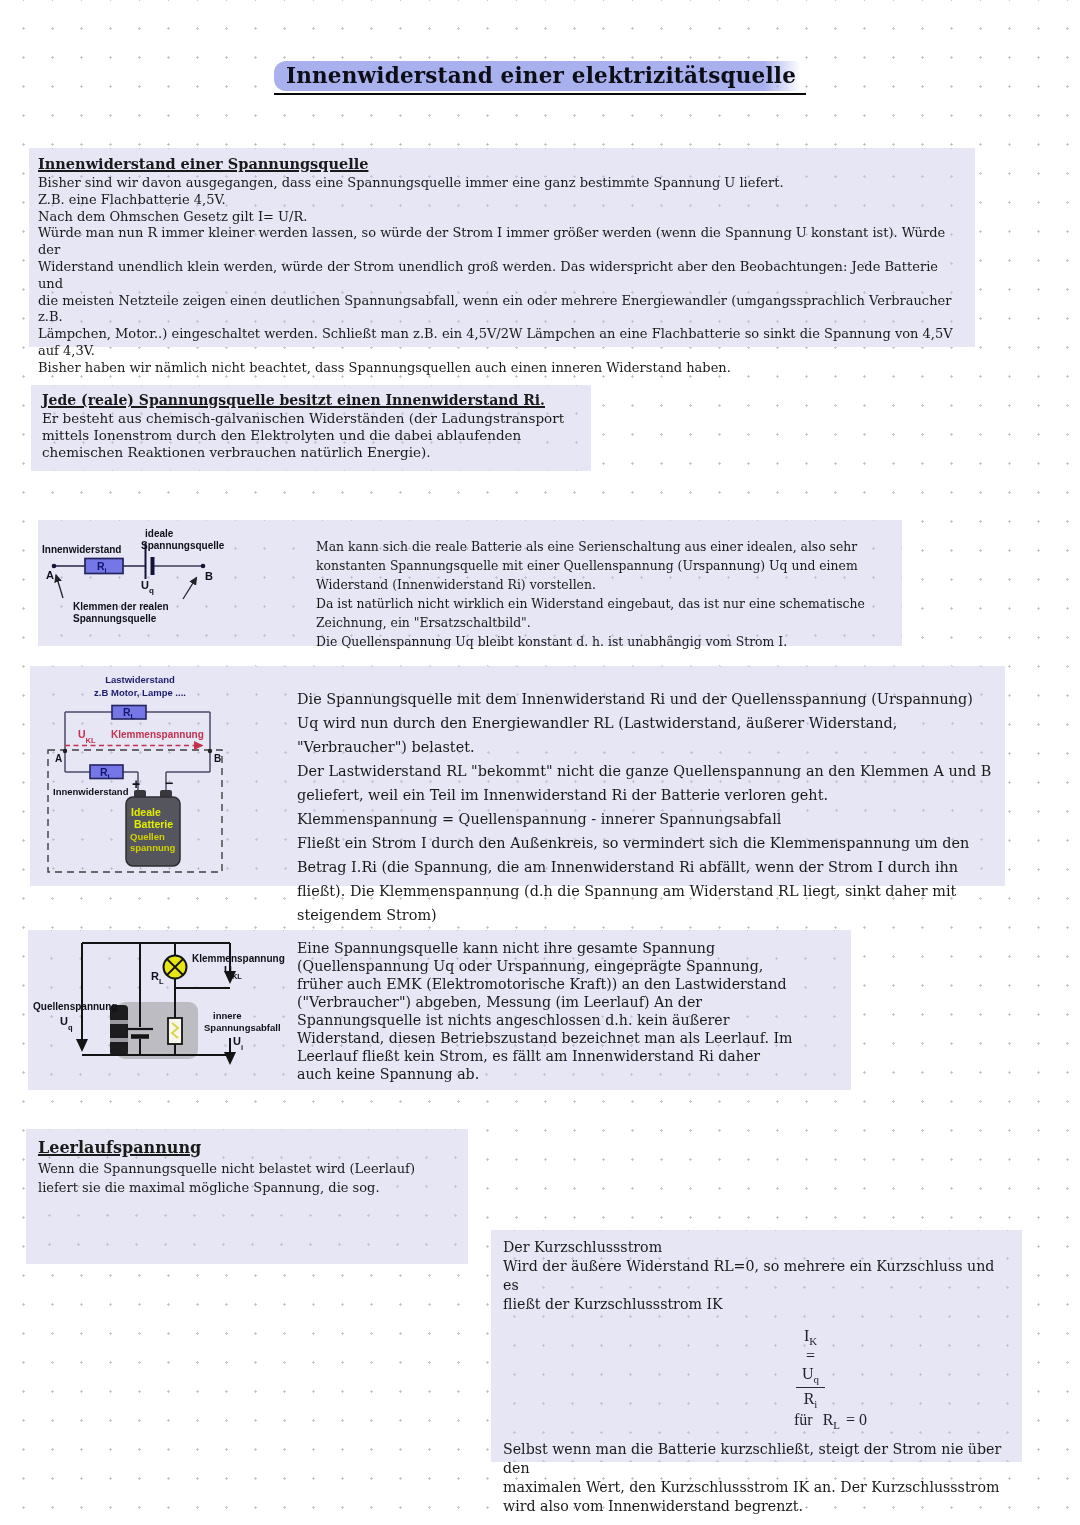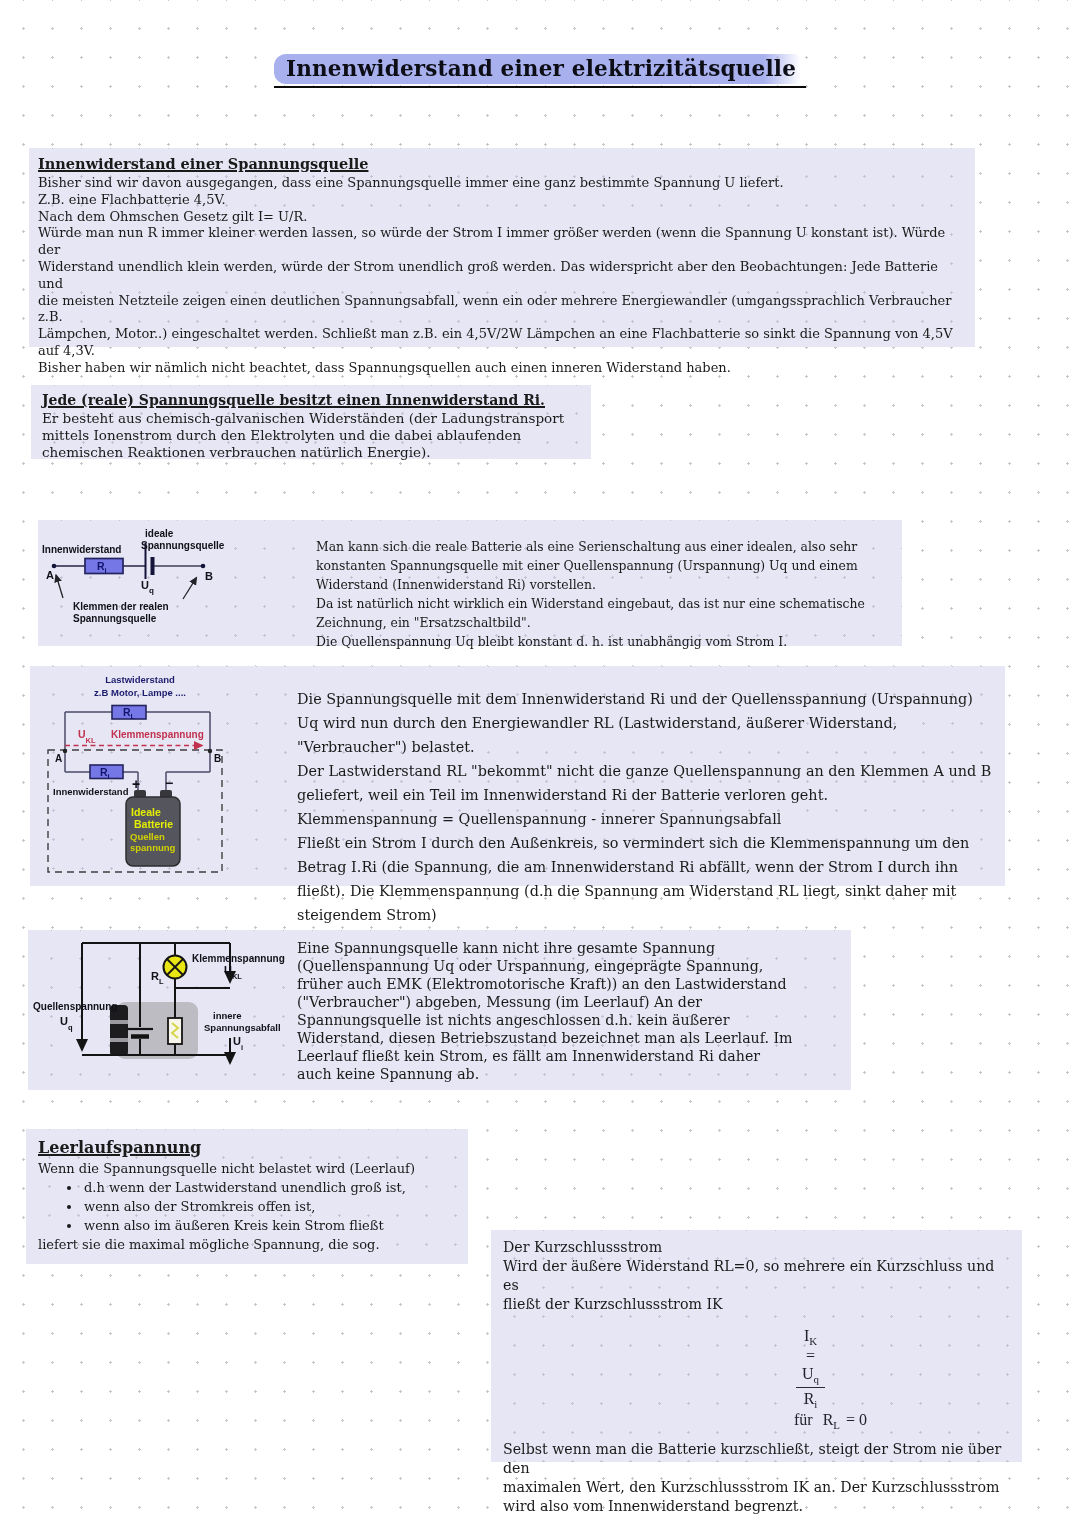--- a/index.html
+++ b/index.html
@@ -10,21 +10,21 @@
     color:#1a1a1a;
   }
   .sheet {
     position:absolute; inset:0;
     background-image: radial-gradient(circle, #c7c7c9 1.1px, rgba(0,0,0,0) 1.4px);
     background-size: 29px 29px;
     background-position: 9px 14px;
   }
   
   .title-wrap {
-    position:absolute; top:46px; left:0; width:100%;
+    position:absolute; top:53px; left:0; width:100%;
     text-align:center; margin:0;
   }
   .title-under {
     display:inline-block;
     border-bottom:2.6px solid #0a0a0a;
     padding-bottom:2px;
   }
   .title-hl {
     display:inline-block;
     font:bold 21.5px "DejaVu Serif", serif;
@@ -46,21 +46,21 @@
     font-weight:bold;
     text-decoration:underline;
     text-decoration-thickness:1.5px;
   }
   .lines { white-space:pre-line; }
 
   #b-intro { left:29px; top:148px; width:946px; height:199px; padding:7px 9px 0 9px; }
   #b-intro .sec-h { font-size:14.5px; margin-bottom:3px; }
   #b-intro .lines { font-size:13px; line-height:16.8px; }
 
-  #b-jede { left:31px; top:385px; width:560px; height:74px; padding:7px 8px 0 11px; }
+  #b-jede { left:31px; top:385px; width:560px; height:86px; padding:7px 8px 0 11px; }
   #b-jede .sec-h { font-size:14px; margin-bottom:2px; }
   #b-jede .lines { font-size:13.5px; line-height:16.8px; }
 
   #b-series { left:38px; top:520px; width:864px; height:126px; }
   #b-series svg { position:absolute; left:4px; top:6px; width:270px; height:118px; }
   #b-series .txt { position:absolute; left:278px; top:17px; width:575px; font-size:12.4px; line-height:19px; }
 
   #b-load { left:30px; top:666px; width:975px; height:220px; }
   #b-load svg { position:absolute; left:12px; top:7px; width:272px; height:226px; }
   #b-load .txt { position:absolute; left:267px; top:21px; width:700px; font-size:14.4px; line-height:24px; }
@@ -266,25 +266,20 @@
 ("Verbraucher") abgeben, Messung (im Leerlauf) An der
 Spannungsquelle ist nichts angeschlossen d.h. kein äußerer
 Widerstand, diesen Betriebszustand bezeichnet man als Leerlauf. Im
 Leerlauf fließt kein Strom, es fällt am Innenwiderstand Ri daher
 auch keine Spannung ab.</div>
   </section>
 
   <section id="b-leerlauf" class="panel">
     <div class="sec-h">Leerlaufspannung</div>
     <div class="body">Wenn die Spannungsquelle nicht belastet wird (Leerlauf)</div>
-    <ul class="body">
-      <li>d.h wenn der Lastwiderstand unendlich groß ist,</li>
-      <li>wenn also der Stromkreis offen ist,</li>
-      <li>wenn also im äußeren Kreis kein Strom fließt</li>
-    </ul>
     <div class="body">liefert sie die maximal mögliche Spannung, die sog.</div>
   </section>
 
   <section id="b-kurz" class="panel">
     <div class="lines">Der Kurzschlussstrom
 Wird der äußere Widerstand RL=0, so mehrere ein Kurzschluss und es
 fließt der Kurzschlussstrom IK</div>
     <div class="formula-row">
       <span><span>I</span><sub>K</sub></span>
       <span class="f-eq">=</span>

